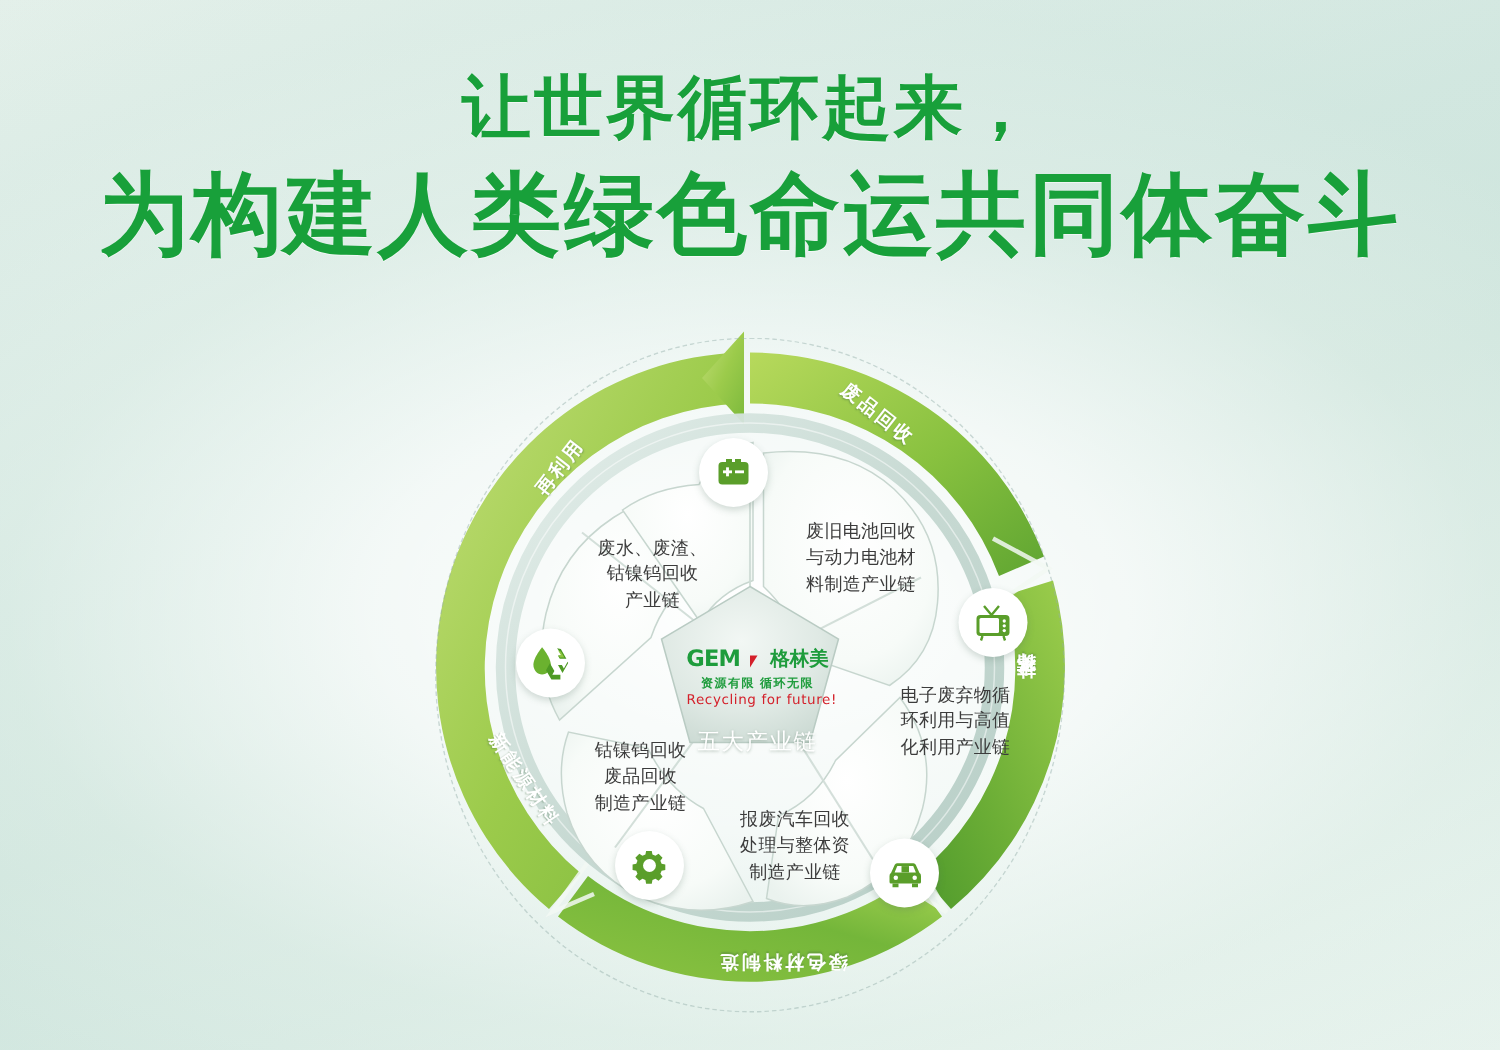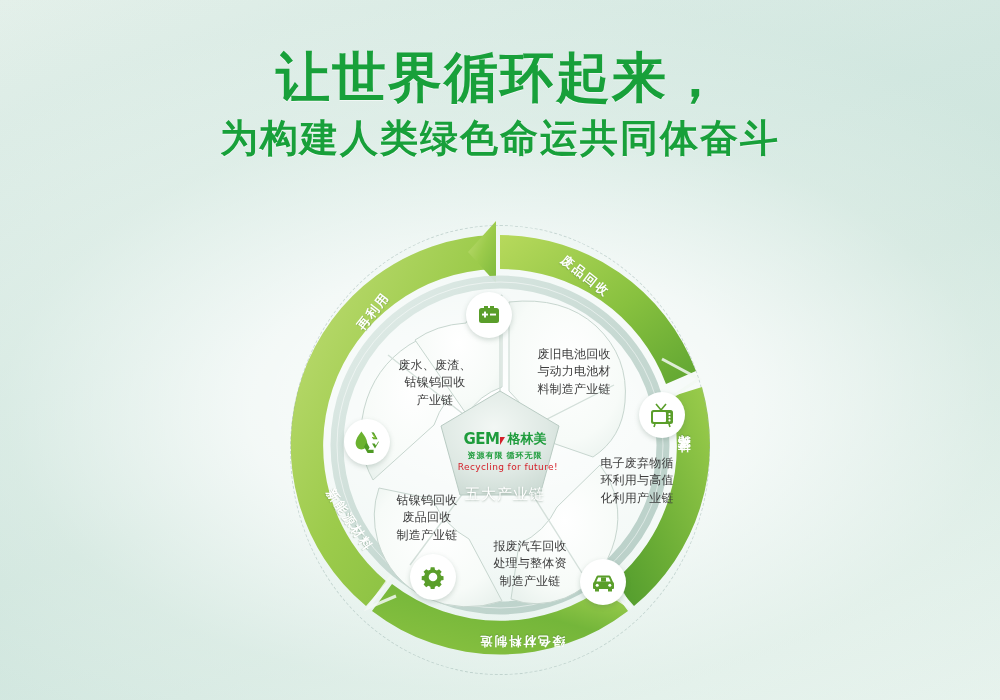--- a/index.html
+++ b/index.html
@@ -21,22 +21,22 @@
     text-align: center;
     z-index: 20;
   }
   .title-line {
     color: #18a03a;
     font-weight: bold;
     letter-spacing: 2px;
     line-height: 1.32;
     text-shadow: 0 1px 0 rgba(255,255,255,0.55);
   }
-  .title-line1 { font-size: 54px; }
-  .title-line2 { font-size: 38px; }
+  .title-line1 { font-size: 46px; font-family: Liberation Serif, serif; }
+  .title-line2 { font-size: 60px; }
 
   
   .stage {
     position: absolute;
     left: 210px;
     top: 195px;
     width: 580px;
     height: 500px;
   }
   .stage svg { display: block; }
@@ -57,21 +57,21 @@
     left: 452px;
     top: 430px;
     width: 106px;
     text-align: center;
     z-index: 14;
   }
   .logo-row {
     display: flex;
     align-items: center;
     justify-content: center;
-    gap: 3px;
+    gap: 9px;
   }
   .logo-gem {
     font-size: 15px;
     font-weight: bold;
     color: #1e9c3c;
     letter-spacing: -0.5px;
     font-family: "DejaVu Sans", sans-serif;
     position: relative;
   }
   .logo-flag {

